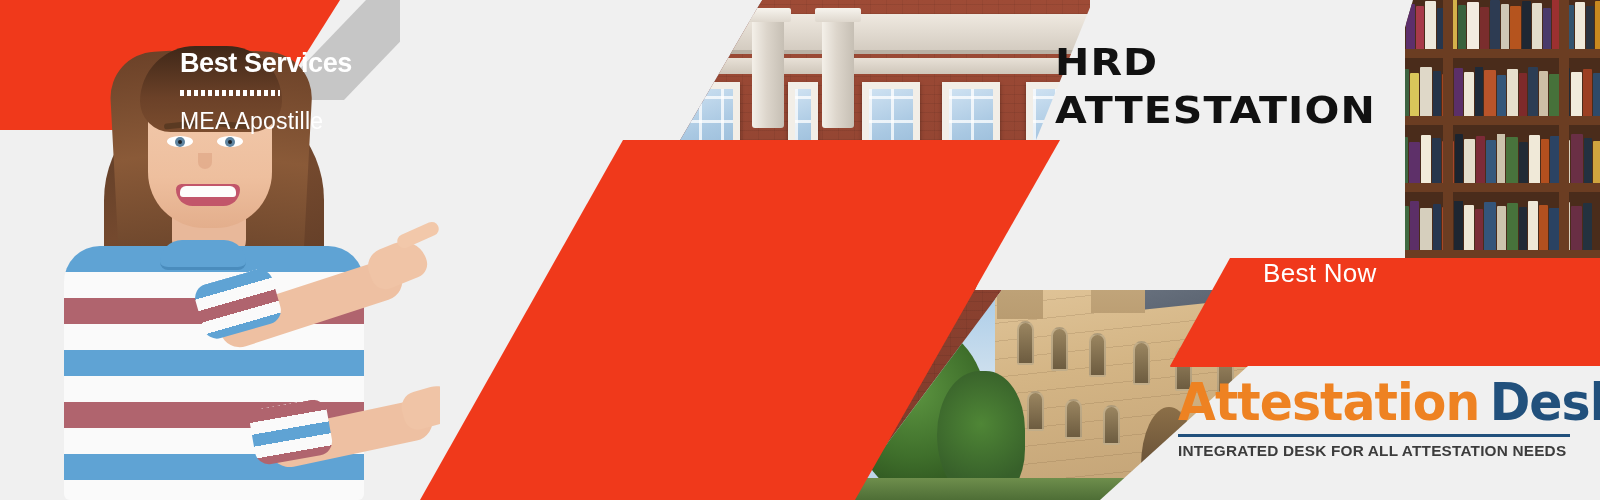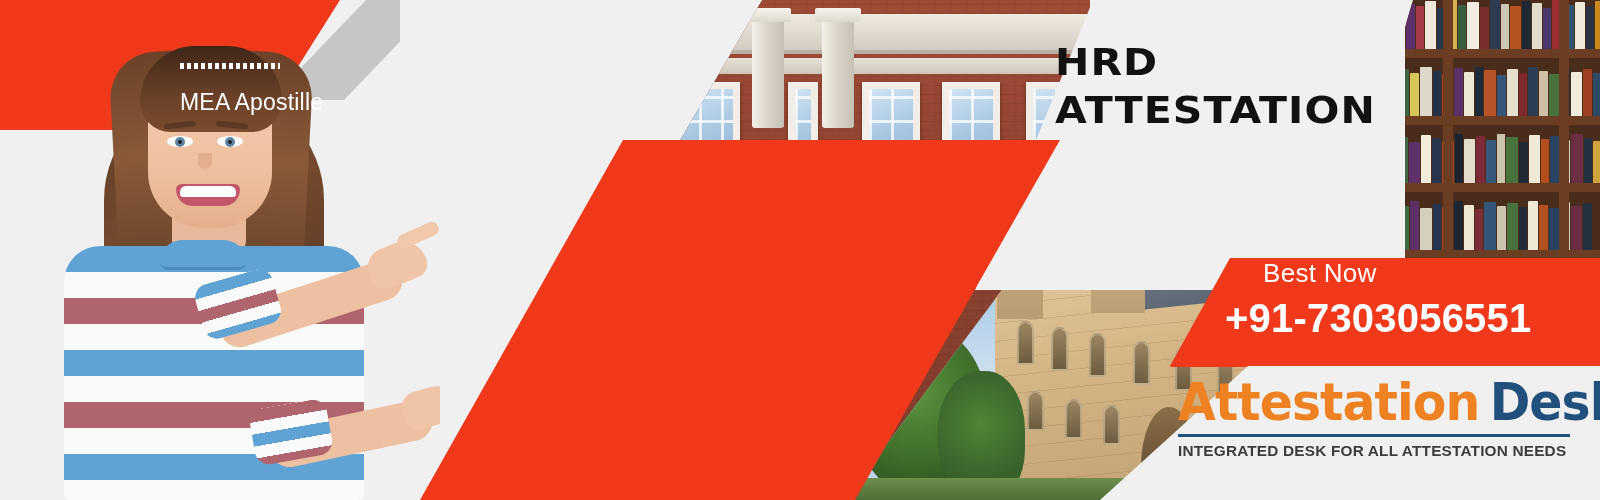--- a/index.html
+++ b/index.html
@@ -362,21 +362,21 @@
     font-size:27px;
     font-weight:bold;
     letter-spacing:-0.4px;
     line-height:1;
   }
   .services-dots {
     margin-top:13px;
     width:100px; height:6px;
     background:repeating-linear-gradient(90deg,#fff 0 4px, transparent 4px 7px);
   }
-  .services-list { margin-top:12px; list-style:none; }
+  .services-list { margin-top:4px; list-style:none; }
   .services-list li {
     color:#ffffff;
     font-size:23px;
     line-height:43px;
     font-weight:400;
     letter-spacing:.2px;
   }
 
   
   .hrd-heading {
@@ -669,29 +669,29 @@
     <div class="w-finger-top"></div>
   </div>
 
   <div class="hrd-heading">
     <span>HRD</span>
     <span>ATTESTATION</span>
   </div>
 
   <div class="services-panel"></div>
   <div class="services-inner">
+    <div class="services-title">Best Services</div>
     <div class="services-dots"></div>
     <ul class="services-list">
       <li>MEA Apostille</li>
     </ul>
   </div>
 
   <div class="call-panel"></div>
   <div class="call-now">Best Now</div>
-  <div class="call-number">+91-7303056551</div>
 
   <div class="orange-strip"></div>
   <div class="logo-plate"></div>
   <div class="logo-wrap">
     <div class="logo-word">
       <span class="a">Attestation</span><span class="d">Desk</span>
     </div>
     <div class="logo-rule"></div>
     <div class="logo-tag">INTEGRATED DESK FOR ALL ATTESTATION NEEDS</div>
   </div>

